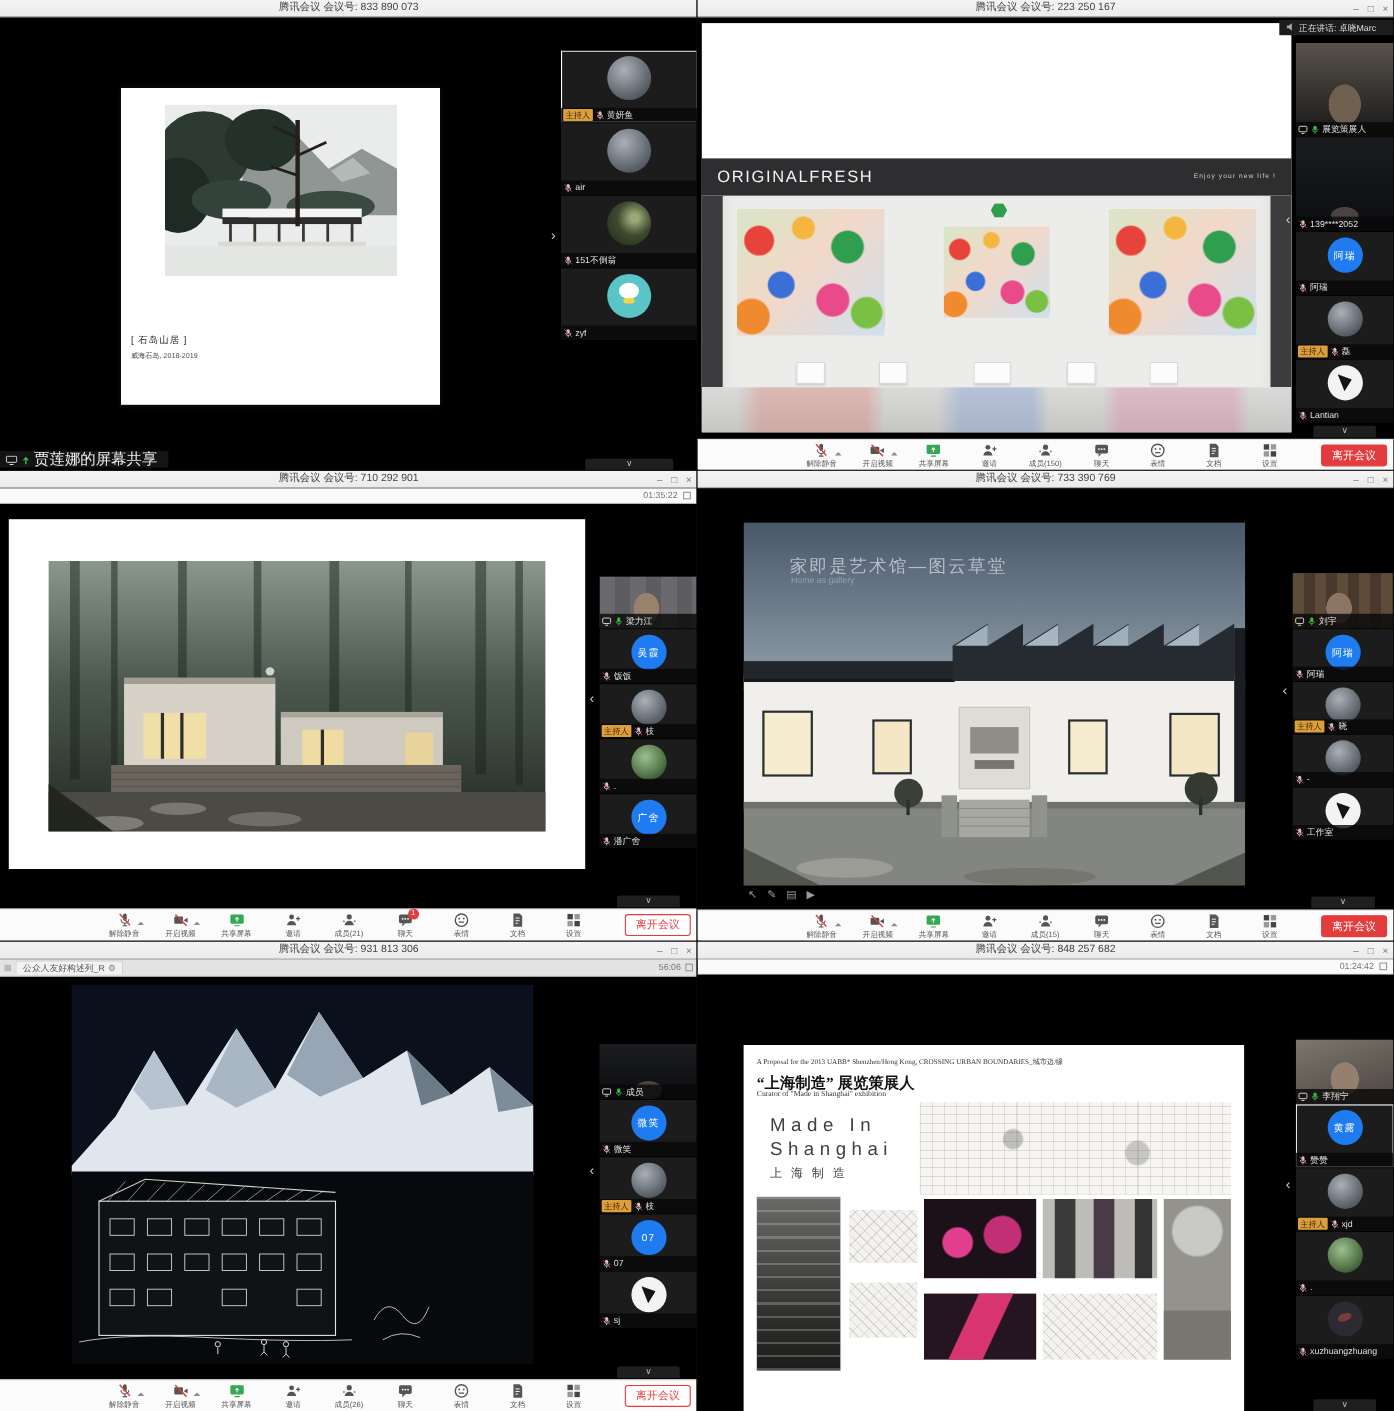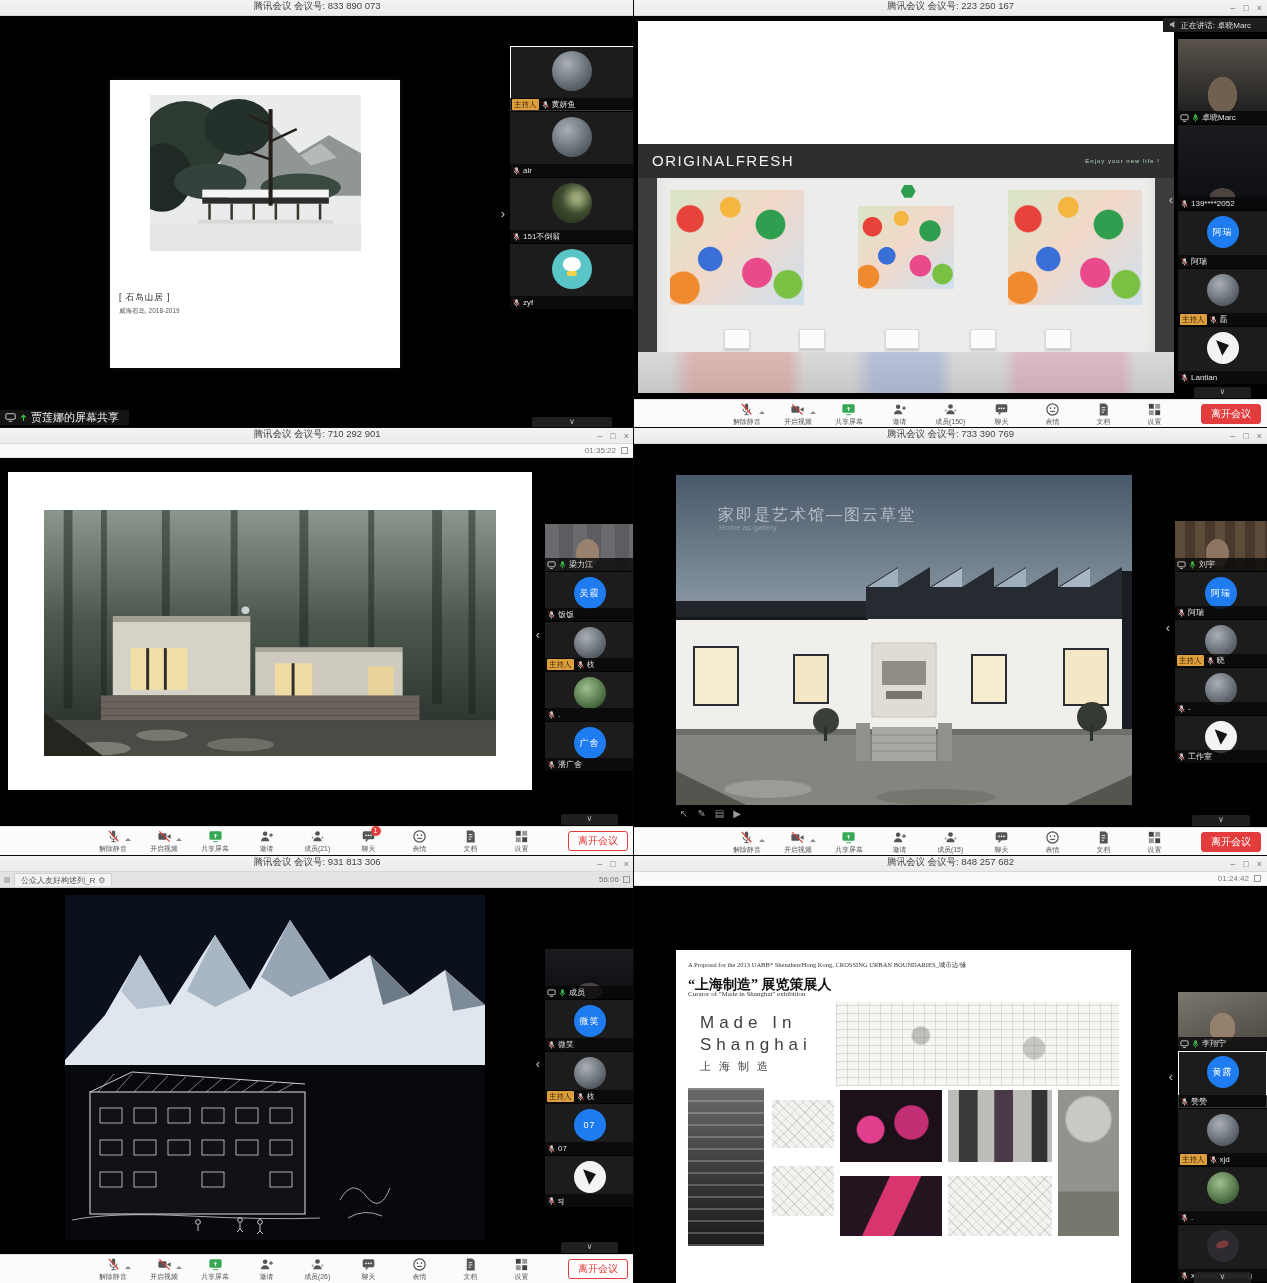--- a/index.html
+++ b/index.html
@@ -32,21 +32,21 @@
   .w3 .wcontent{top:16px;bottom:29px;}
   .w4 .wcontent{top:32px;bottom:29px;}
   .w5 .wcontent{top:30px;bottom:0;}
   
   .pcol{position:absolute;right:0;bottom:0;display:flex;flex-direction:column;overflow:hidden;}
   .w0 .pcol{top:30px;width:124px;}
   .w1 .pcol{top:23px;width:89px;bottom:1px;}
   .w2 .pcol{top:66px;width:89px;bottom:1px;}
   .w3 .pcol{top:77px;width:92px;bottom:1px;}
   .w4 .pcol{top:61px;width:89px;bottom:1px;}
-  .w5 .pcol{top:59px;width:89px;justify-content:flex-end;}
+  .w5 .pcol{top:59px;width:89px;}
   .ptile{position:relative;margin-bottom:1px;background:#1c1c1c;flex:none;cursor:pointer;}
   .w0 .ptile{height:65px;}.w0 .ptile[data-kind="video"]{height:63px;}
   .w1 .ptile{height:57px;}.w1 .ptile[data-kind="video"]{height:85px;}
   .w2 .ptile{height:49px;}.w2 .ptile[data-kind="video"]{height:47px;}
   .w3 .ptile{height:47px;}.w3 .ptile[data-kind="video"]{height:50px;}
   .w4 .ptile{height:51px;}.w4 .ptile[data-kind="video"]{height:50px;}
   .w5 .ptile{height:57px;}.w5 .ptile[data-kind="video"]{height:58px;}
   .ptile[data-selected="true"]{outline:1px solid #fff;outline-offset:-1px;}
   .vfill{position:absolute;inset:0;}
   .avatar{position:absolute;left:50%;top:5px;transform:translateX(-50%);width:32px;height:32px;border-radius:50%;overflow:hidden;}
@@ -108,27 +108,27 @@
   .titem[data-icon="apps"] .i-apps{display:block;}
   .tlabel{font-size:7.5px;color:#555;white-space:nowrap;transform:scale(.92);}
   .tbadge{position:absolute;top:-3px;right:-5px;background:#e43d3d;color:#fff;font-size:7px;min-width:10px;
     height:10px;line-height:10px;border-radius:5px;text-align:center;padding:0 1px;}
   .tbadge:empty{display:none;}
   .leave{position:absolute;right:6px;top:4px;height:20px;padding:0 9px;font-size:10px;border-radius:3px;
     border:1px solid #e23c3c;background:#fff;color:#e23c3c;cursor:pointer;font-family:inherit;}
   .leave[data-style="solid"]{background:#e23c3c;color:#fff;}
   
   .sharebar{position:absolute;bottom:3px;left:0;height:15px;background:#141414;display:inline-flex;
-    padding:0 10px 0 5px;align-items:center;gap:4px;font-size:11px;color:#ececec;z-index:6;}
+    padding:0 10px 0 5px;align-items:center;gap:4px;font-size:14px;color:#ececec;z-index:6;}
   .speakbar{position:absolute;top:2px;right:0;height:14px;background:#1d1d1d;color:#ddd;font-size:8px;
     padding:0 16px 0 6px;display:flex;align-items:center;gap:3px;z-index:6;}
   
   .slide0{position:absolute;left:110px;top:64px;width:290px;height:288px;background:#fff;box-shadow:0 0 6px rgba(255,255,255,.08);}
   .s0photo{position:absolute;left:40px;top:15px;width:211px;height:156px;}
-  .s0cap{position:absolute;left:9px;top:212px;color:#222;}
+  .s0cap{position:absolute;left:9px;top:224px;color:#222;}
   .s0t{font-size:8.5px;letter-spacing:1px;}
   .s0s{font-size:6.5px;color:#555;margin-top:3px;}
   .store{position:absolute;left:4px;right:93px;top:5px;bottom:6px;background:#fff;}
   .st-fascia{position:absolute;left:0;right:0;top:33%;height:34px;background:#2e2e30;display:flex;
     align-items:center;justify-content:space-between;padding:0 14px;}
   .st-brand{color:#f2f2f2;font-size:15px;letter-spacing:1.5px;}
   .st-tag{color:#bcd8bd;font-size:6px;letter-spacing:1px;}
   .st-room{position:absolute;left:0;right:0;top:calc(33% + 34px);bottom:11%;background:#ececea;
     box-shadow:inset 30px 0 20px -20px #bdbdbb,inset -30px 0 20px -20px #bdbdbb;}
   .st-side{position:absolute;top:0;bottom:0;width:3.5%;background:#3c3c3e;}
@@ -374,21 +374,21 @@
                   <path d="M3.5 8.8h3" stroke="#cfcfcf"></path>
                 </svg>
               </span>
               <span class="micic mic-on">
                 <svg viewBox="0 0 10 10">
                   <rect x="3.4" y=".8" width="3.2" height="5" rx="1.6" fill="#3bb54a"></rect>
                   <path d="M2.4 4.6a2.6 2.6 0 0 0 5.2 0M5 7.2V9" stroke="#3bb54a" stroke-width=".9" fill="none"></path>
                 </svg>
               </span>
 
-              <span class="pname">卓晓Marc</span>
+              <span class="pname">展览策展人</span>
             </div>
           </div>
           <div class="ptile" data-kind="video" data-video="dark" data-mic="off">
             <div class="vfill"></div>
 
             <div class="nbar">
 
               <span class="micic mic-off">
                 <svg viewBox="0 0 10 10">
                   <rect x="3.4" y=".8" width="3.2" height="5" rx="1.6" fill="#c9c9c9"></rect>

